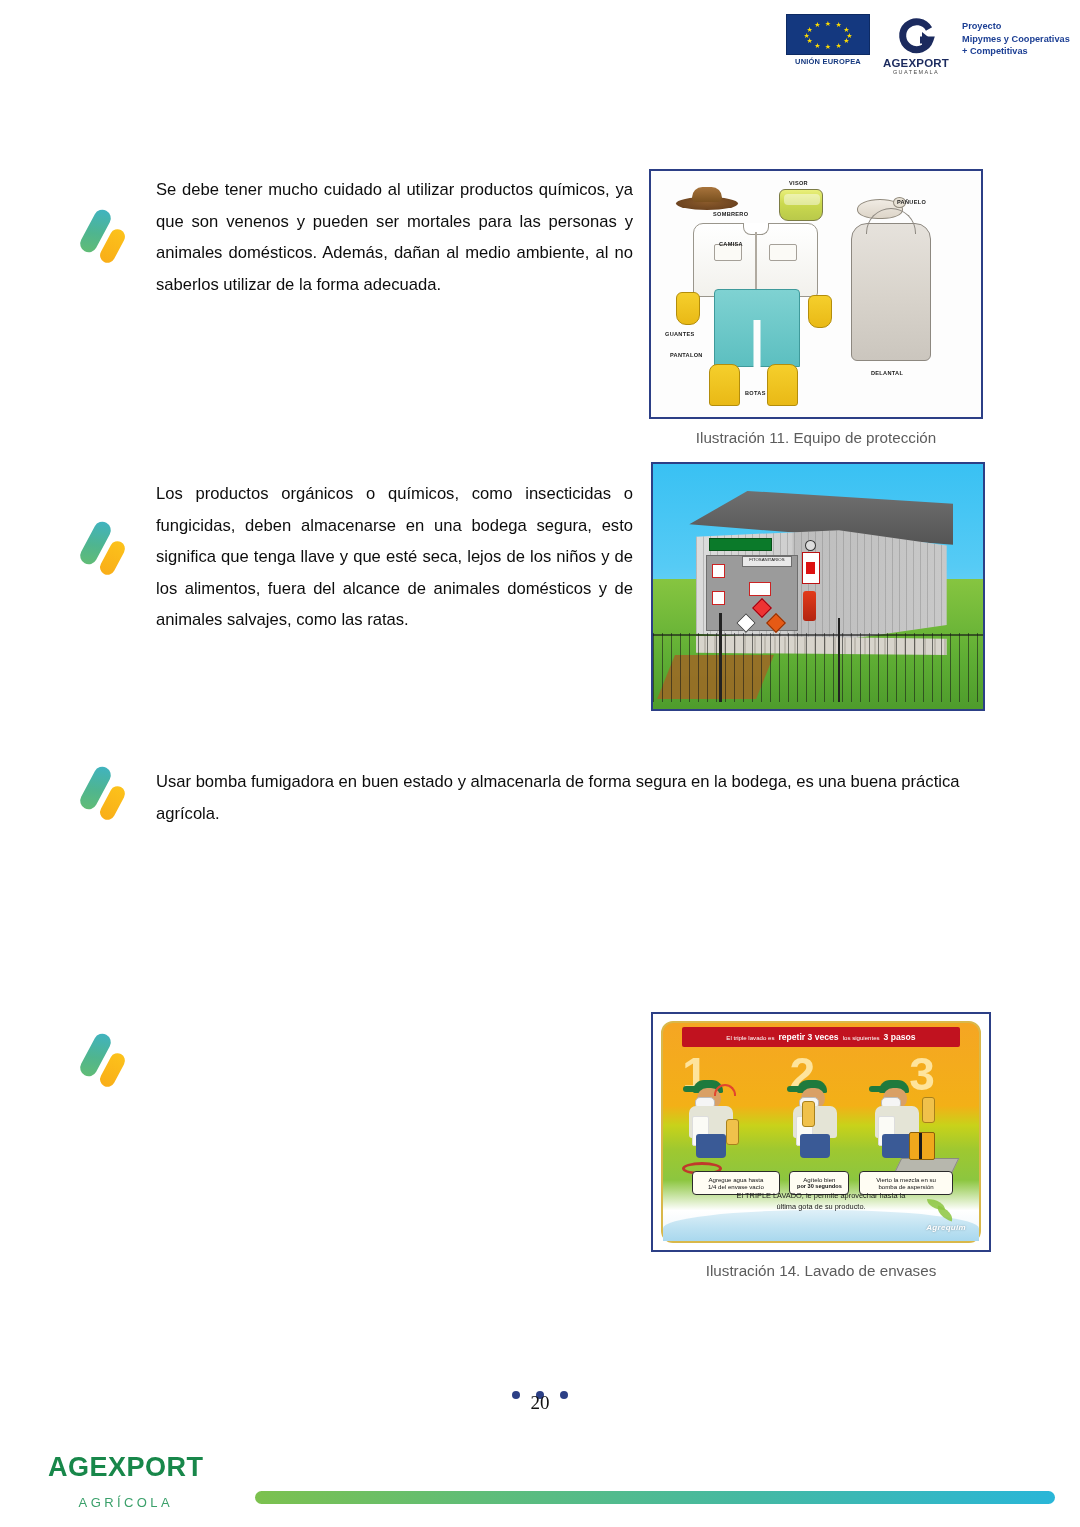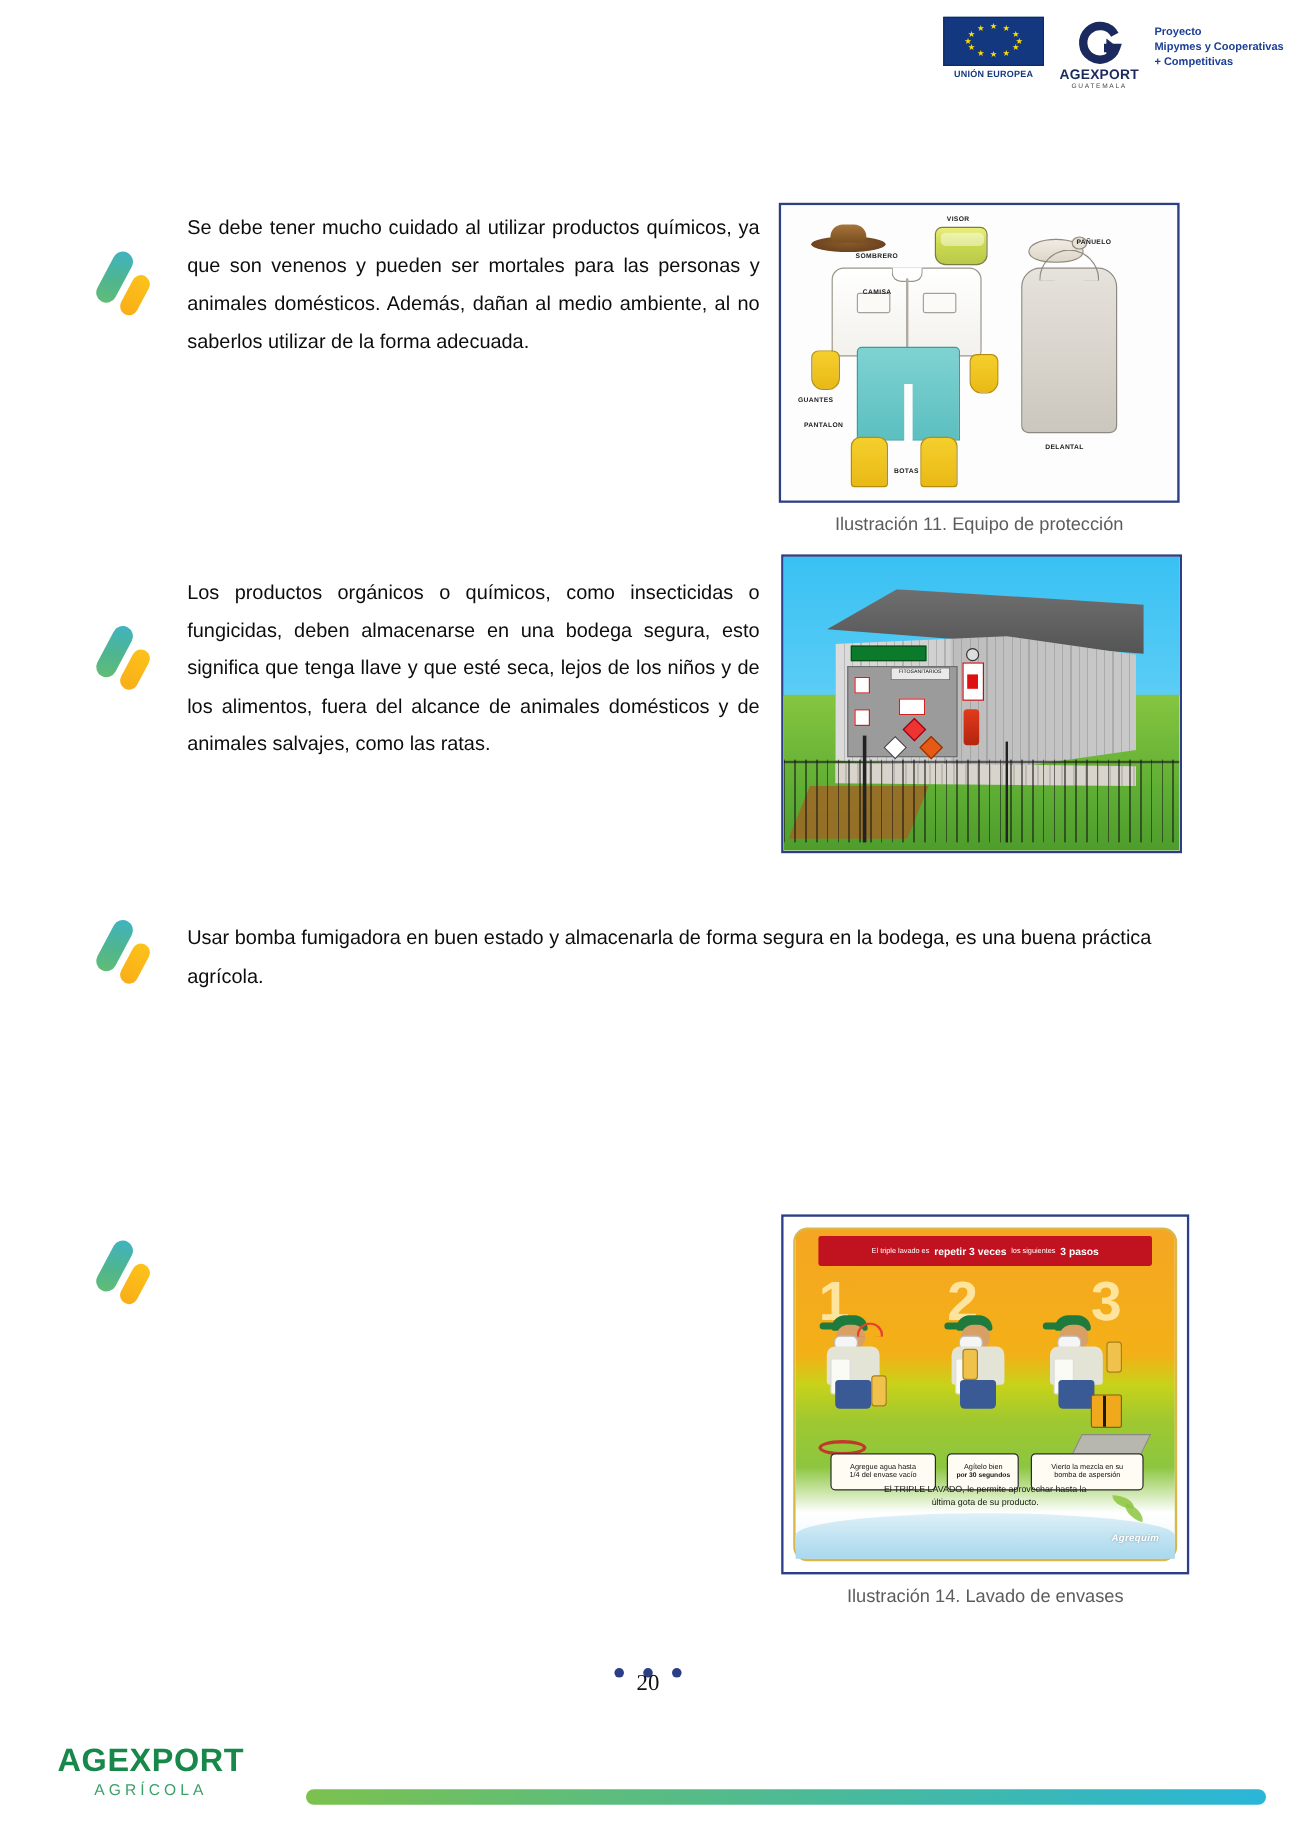--- a/index.html
+++ b/index.html
@@ -410,21 +410,21 @@
     position:absolute; left:0; top:1392px; width:1080px; text-align:center;
     font-size:19px; color:#111; font-family:"Liberation Serif", serif;
   }
   .foot-logo{ position:absolute; left:48px; top:1452px; }
   .foot-logo .big{
     font-size:27px; font-weight:bold; color:#18874a; letter-spacing:.5px;
     font-family:"Liberation Sans", sans-serif;
   }
   .foot-logo .sub{
     font-size:13px; color:#3aa06a; letter-spacing:3.4px; text-align:center;
-    margin-top:1px; font-family:"Liberation Sans", sans-serif;
+    margin-top:12px; font-family:"Liberation Sans", sans-serif;
   }
   .foot-bar{
     position:absolute; left:255px; top:1491px; width:800px; height:13px;
     border-radius:7px;
     background:linear-gradient(90deg,#7cc14e 0%, #5fbd78 28%, #44b9a3 62%, #29b6d8 100%);
   }
 </style>
 </head>
 <body>
 
@@ -556,21 +556,21 @@
         <div class="fence-top"></div>
         <div class="fence"></div>
         <div class="fence-post" style="left:20%; bottom:3%; height:36%;"></div>
         <div class="fence-post" style="left:56%; bottom:3%; height:34%;"></div>
       </div>
     </div>
   </div>
 
 
   <div class="figure" style="left:622px; top:1012px; width:340px;">
-    <div class="fig-frame" style="height:300px;">
+    <div class="fig-frame" style="height:240px;">
       <div class="f14">
         <div class="f14-inner">
           <div class="f14-red">
             <span class="sm">El triple lavado es</span>
             <span class="bg">repetir 3 veces</span>
             <span class="sm">los siguientes</span>
             <span class="bg">3 pasos</span>
           </div>
 
           <div class="bignum" style="left:6%; top:13%;">1</div>

